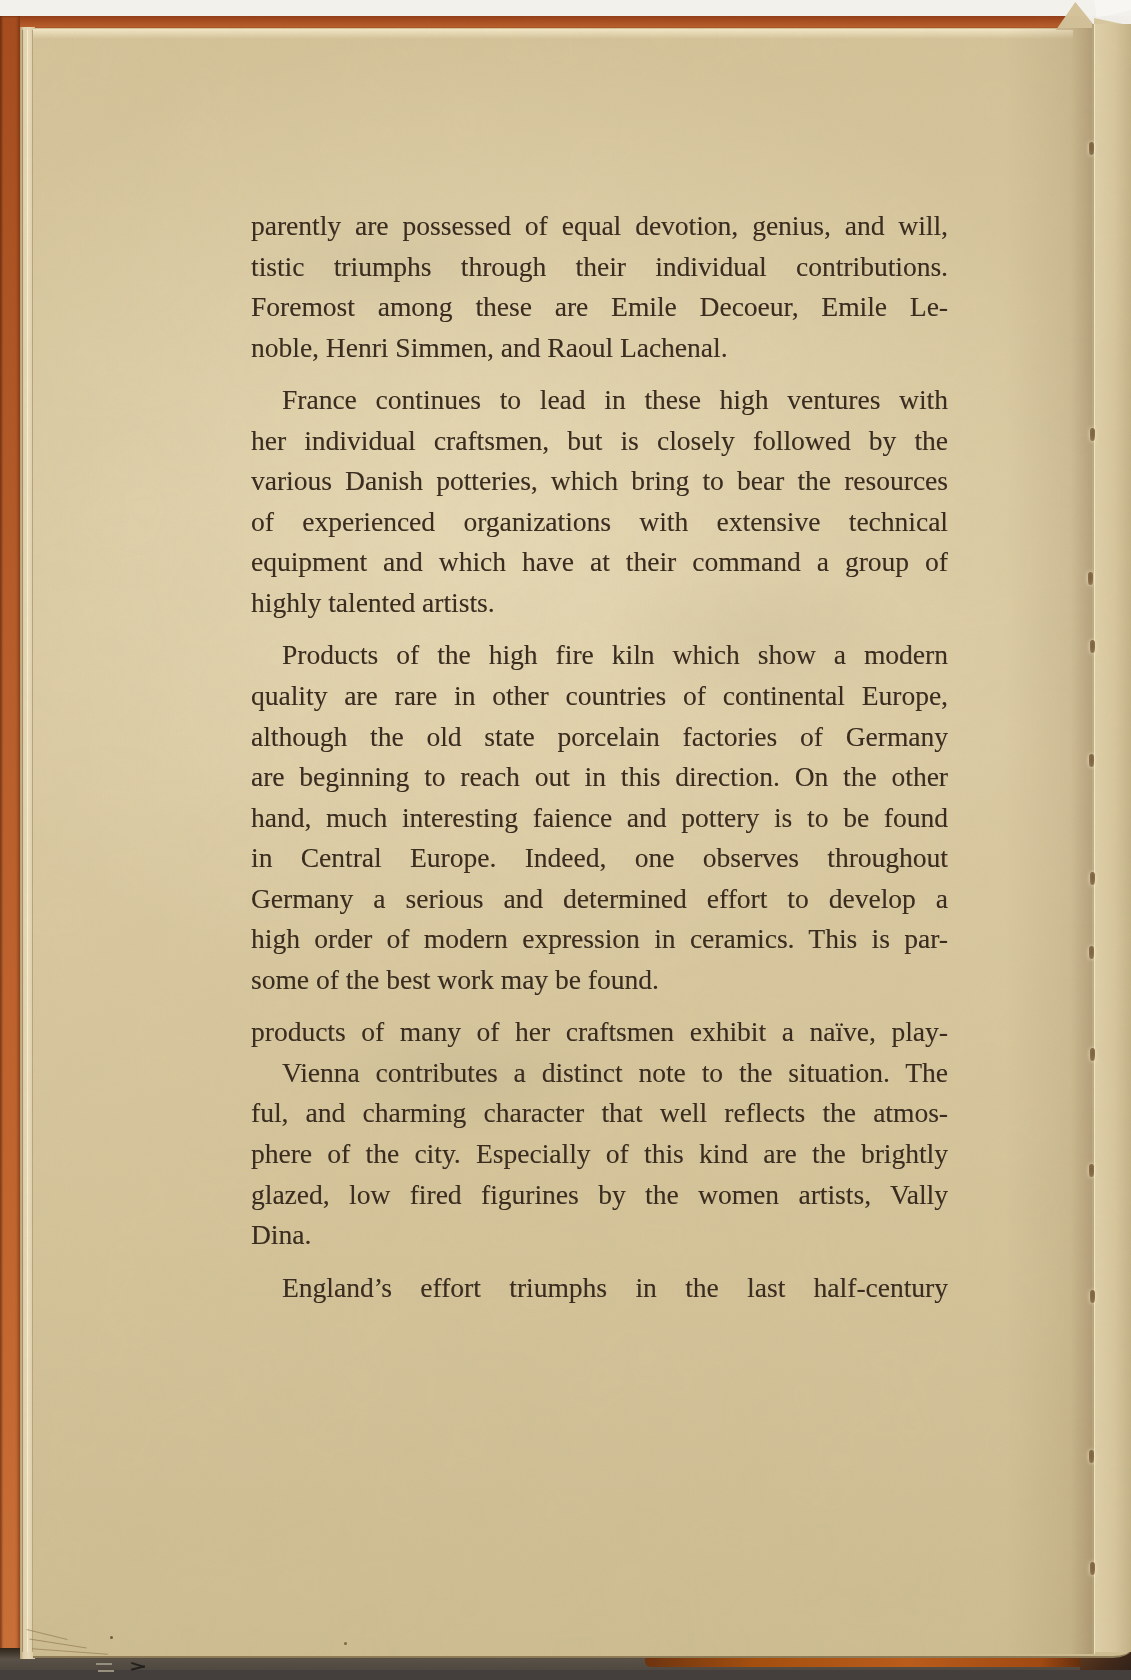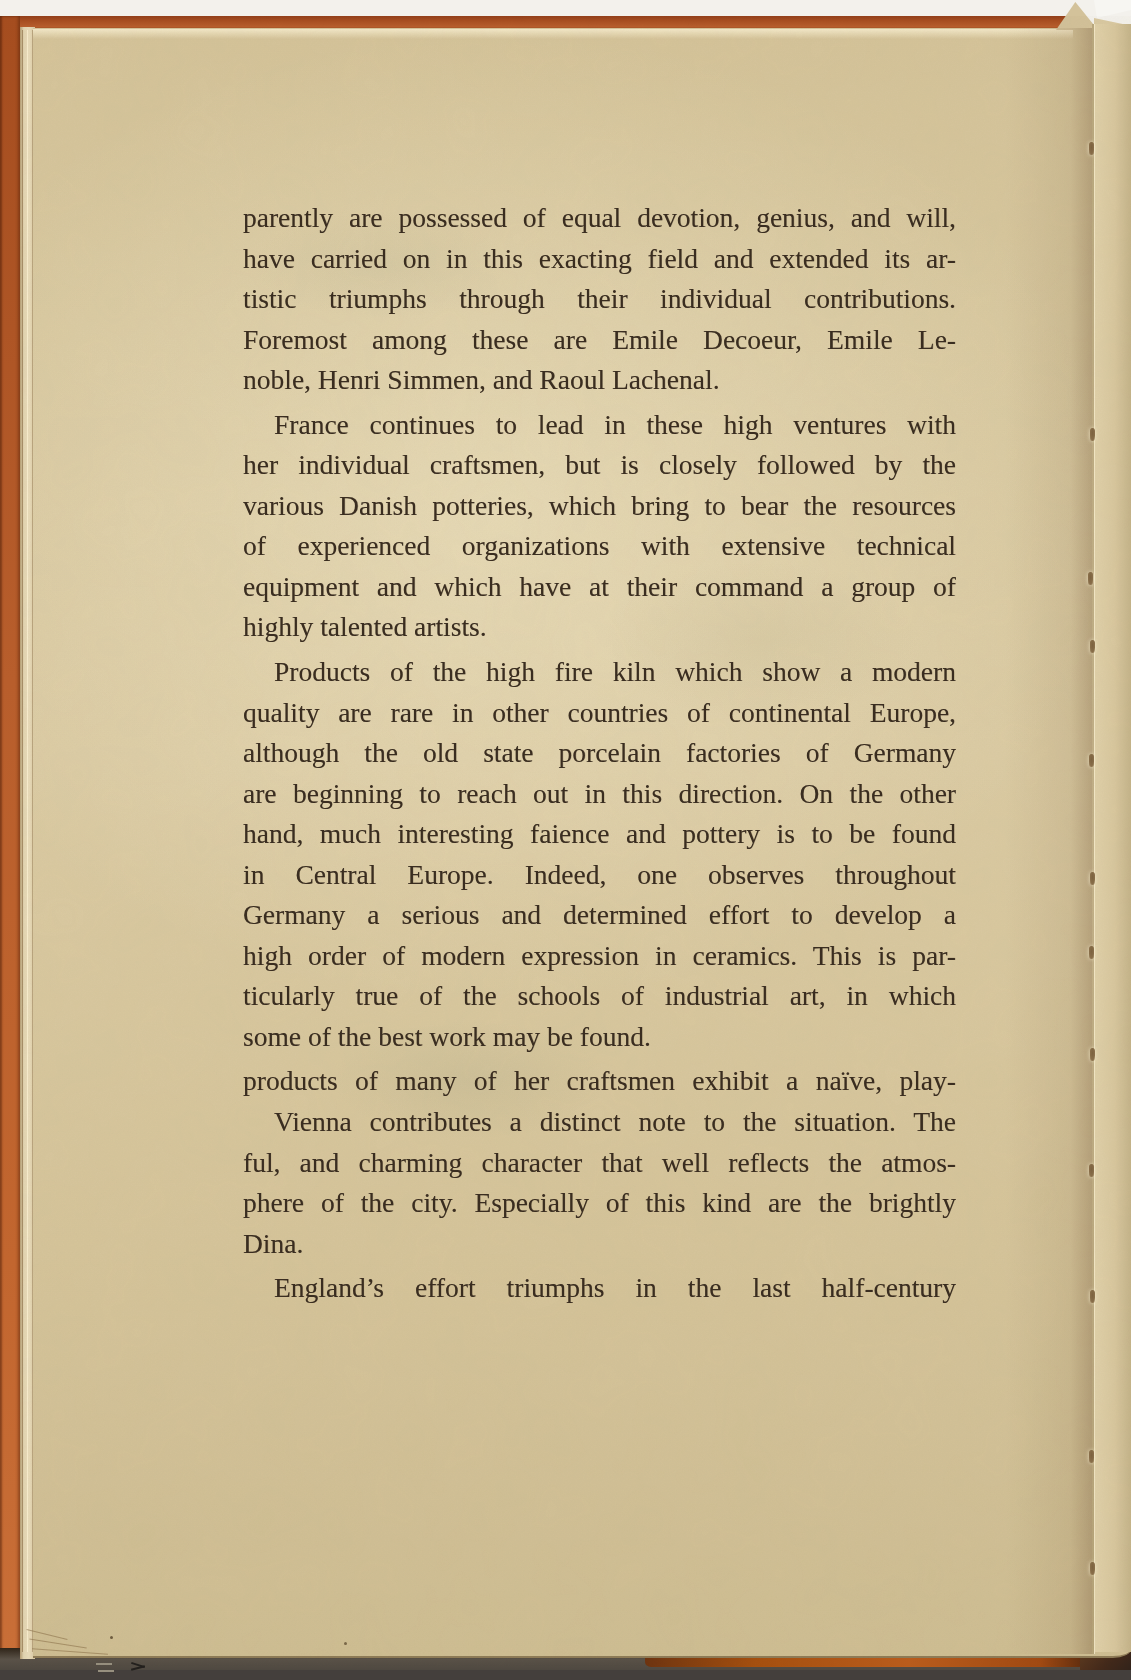--- a/index.html
+++ b/index.html
@@ -131,21 +131,21 @@
   .ink-speck { position: absolute; left: 110px; top: 1636px; width: 3px; height: 3px; border-radius: 50%; background: #6f5d40; }
   .ink-speck-2 { position: absolute; left: 344px; top: 1642px; width: 3px; height: 3px; border-radius: 50%; background: #7a6848; }
 
   
   .text-block {
     position: absolute; left: 239px; top: 194px; width: 721px;
     font-size: 27.5px;
     color: var(--ink, #3a2d20);
     text-shadow: 0.3px 0.3px 0 rgba(56,43,31,0.30);
   }
-  .para { margin: 4px; }
+  .para { margin: 12px; }
   .line {
     height: 40.55px;
     line-height: 40.55px;
     overflow: hidden;
     text-align: justify;
   }
   .line::after { content: ""; display: inline-block; width: 100%; height: 0; }
   .line.flush { text-align: left; }
   .line.flush::after { content: none; }
   .line.indent { text-indent: 31px; }
@@ -206,21 +206,20 @@
   <div class="blotch blotch-3" data-interactable="false"></div>
   <div class="ink-speck" data-interactable="false"></div>
   <div class="ink-speck-2" data-interactable="false"></div>
   <div class="fan-line-1" data-interactable="false"></div>
   <div class="fan-line-2" data-interactable="false"></div>
   <div class="fan-line-3" data-interactable="false"></div>
 
   <div class="text-block" data-interactable="false">
       <div class="para" data-interactable="false">
         <div class="line" data-interactable="false">parently are possessed of equal devotion, genius, and will,</div>
-        <div class="line" data-interactable="false">have carried on in this exacting field and extended its ar-</div>
         <div class="line" data-interactable="false">tistic triumphs through their individual contributions.</div>
         <div class="line" data-interactable="false">Foremost among these are Emile Decoeur, Emile Le-</div>
         <div class="line flush" data-interactable="false">noble, Henri Simmen, and Raoul Lachenal.</div>
       </div>
       <div class="para" data-interactable="false">
         <div class="line indent" data-interactable="false">France continues to lead in these high ventures with</div>
         <div class="line" data-interactable="false">her individual craftsmen, but is closely followed by the</div>
         <div class="line" data-interactable="false">various Danish potteries, which bring to bear the resources</div>
         <div class="line" data-interactable="false">of experienced organizations with extensive technical</div>
         <div class="line" data-interactable="false">equipment and which have at their command a group of</div>
@@ -228,28 +227,28 @@
       </div>
       <div class="para" data-interactable="false">
         <div class="line indent" data-interactable="false">Products of the high fire kiln which show a modern</div>
         <div class="line" data-interactable="false">quality are rare in other countries of continental Europe,</div>
         <div class="line" data-interactable="false">although the old state porcelain factories of Germany</div>
         <div class="line" data-interactable="false">are beginning to reach out in this direction. On the other</div>
         <div class="line" data-interactable="false">hand, much interesting faience and pottery is to be found</div>
         <div class="line" data-interactable="false">in Central Europe. Indeed, one observes throughout</div>
         <div class="line" data-interactable="false">Germany a serious and determined effort to develop a</div>
         <div class="line" data-interactable="false">high order of modern expression in ceramics. This is par-</div>
-        <div class="line" data-interactable="false">ticularly true of the schools of industrial art, in which</div>
         <div class="line flush" data-interactable="false">some of the best work may be found.</div>
       </div>
       <div class="para" data-interactable="false">
         <div class="line" data-interactable="false">products of many of her craftsmen exhibit a naïve, play-</div>
         <div class="line indent" data-interactable="false">Vienna contributes a distinct note to the situation. The</div>
         <div class="line" data-interactable="false">ful, and charming character that well reflects the atmos-</div>
         <div class="line" data-interactable="false">phere of the city. Especially of this kind are the brightly</div>
+        <div class="line" data-interactable="false">glazed, low fired figurines by the women artists, Vally</div>
         <div class="line flush" data-interactable="false">Dina.</div>
       </div>
       <div class="para" data-interactable="false">
         <div class="line indent" data-interactable="false">England’s effort triumphs in the last half-century</div>
       </div>
     </div>
 
   <svg class="texture" data-interactable="false" xmlns="http://www.w3.org/2000/svg">
     <filter id="grain-fine">
       <feTurbulence type="fractalNoise" baseFrequency="0.85" numOctaves="2" result="n"></feTurbulence>

